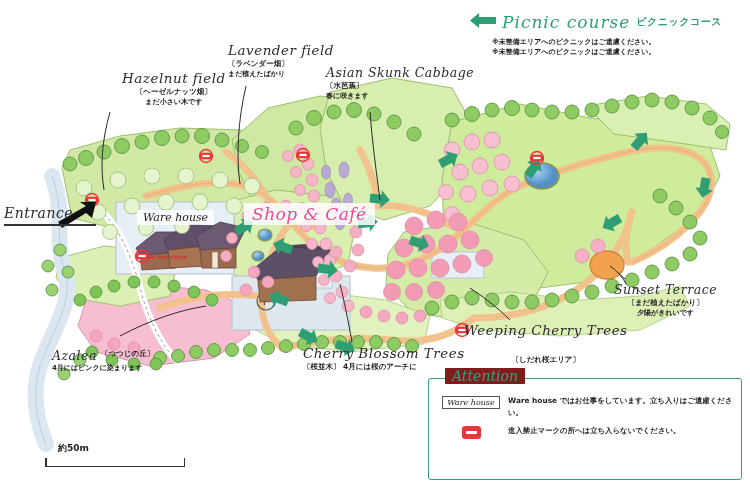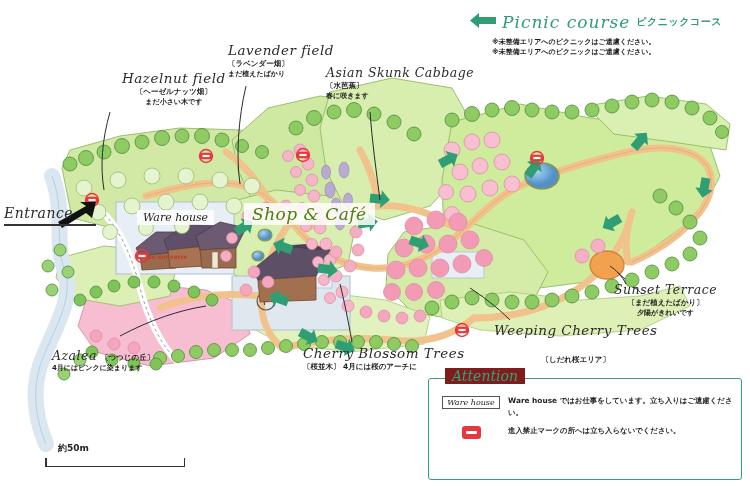--- a/index.html
+++ b/index.html
@@ -55,41 +55,41 @@
   .nostop-ico{width:19px;height:13px;border-radius:3px;background:#e8373c;display:flex;align-items:center;justify-content:center;}
   .nostop-ico i{display:block;width:11px;height:2.5px;background:#fff;border-radius:1px;}
 
   
   #lb-hazelnut{left:122px;top:70px;}
   #lb-lavender{left:228px;top:42px;}
   #lb-skunk{left:326px;top:66px;}
   #lb-entrance{left:4px;top:205px;}
   #lb-azalea{left:52px;top:348px;}
   #lb-cherry{left:303px;top:345px;}
-  #lb-weeping{left:494px;top:322px;}
+  #lb-weeping{left:464px;top:322px;}
   #lb-sunset{left:614px;top:282px;}
   .en-lg{font-size:13.5px;}
   .en-md{font-size:12.5px;}
 
   #lb-entrance .en{font-size:14px;}
   #entrance-underline{position:absolute;left:4px;top:224px;width:92px;height:1.5px;background:#333;}
 
   
   #ware-house-tag{
     position:absolute;left:137px;top:210px;
     background:rgba(255,255,255,.82);
     padding:1px 6px;
     font-family:"DejaVu Serif",serif;font-style:italic;font-size:11px;color:#1d1d1d;
   }
   
   #shop-cafe-tag{
     position:absolute;left:244px;top:203px;
     background:rgba(255,255,255,.85);
     padding:1px 8px;
-    font-family:"DejaVu Serif",serif;font-style:italic;font-size:17px;color:#4d7c0f;
+    font-family:"DejaVu Serif",serif;font-style:italic;font-size:17px;color:#ec4899;
     letter-spacing:.5px;
   }
 
   
   #scalebar{position:absolute;left:45px;top:458px;width:140px;}
   #scalebar .bar{position:relative;height:9px;}
   #scalebar .bar::before,#scalebar .bar::after{content:"";position:absolute;bottom:0;width:1.5px;height:9px;background:#333;}
   #scalebar .bar::before{left:0;}
   #scalebar .bar::after{right:0;}
   #scalebar .line{position:absolute;left:0;right:0;bottom:0;height:1.5px;background:#333;}
@@ -554,21 +554,21 @@
     <div class="jp jp-sm">〔水芭蕉〕</div>
     <div class="jp jp-xs">春に咲きます</div>
   </div>
 
   <div class="lbl" id="lb-entrance">
     <div class="en">Entrance</div>
   </div>
   <div id="entrance-underline"></div>
 
   <div class="lbl" id="lb-azalea">
-    <div style="display:flex;align-items:flex-end;gap:4px;">
+    <div style="display:flex;align-items:flex-start;gap:4px;">
       <span class="en en-md">Azalea</span>
       <span class="jp jp-sm">〔つつじの丘〕</span>
     </div>
     <div class="jp jp-xs">4月にはピンクに染まります</div>
   </div>
 
   <div class="lbl" id="lb-cherry">
     <div class="en en-lg">Cherry Blossom Trees</div>
     <div class="jp jp-sm">〔桜並木〕 4月には桜のアーチに</div>
   </div>

